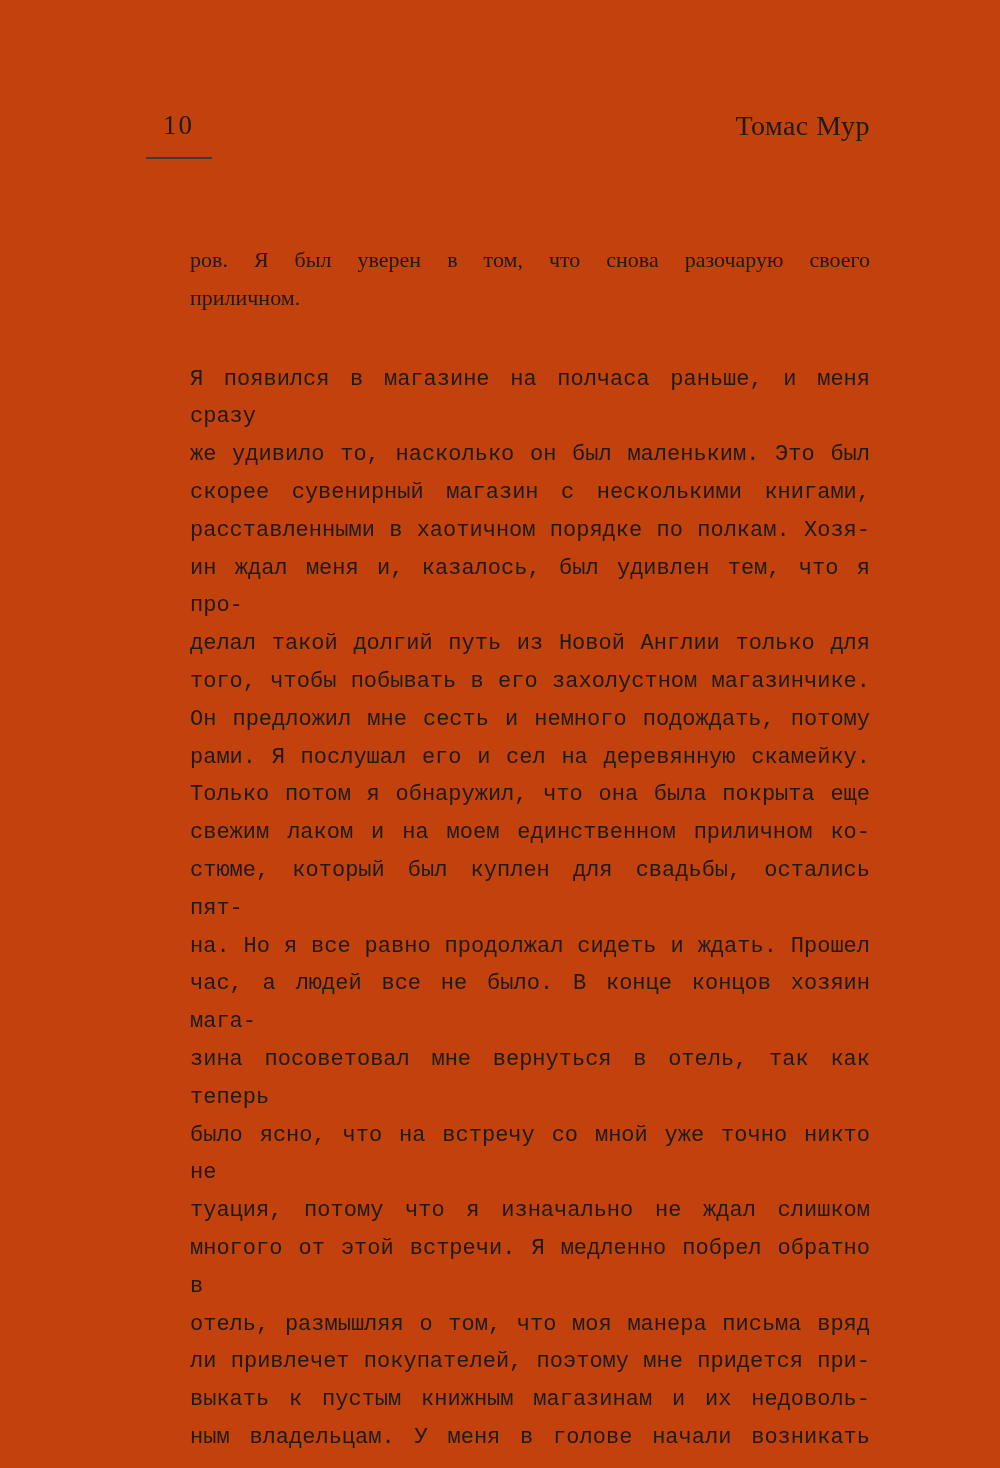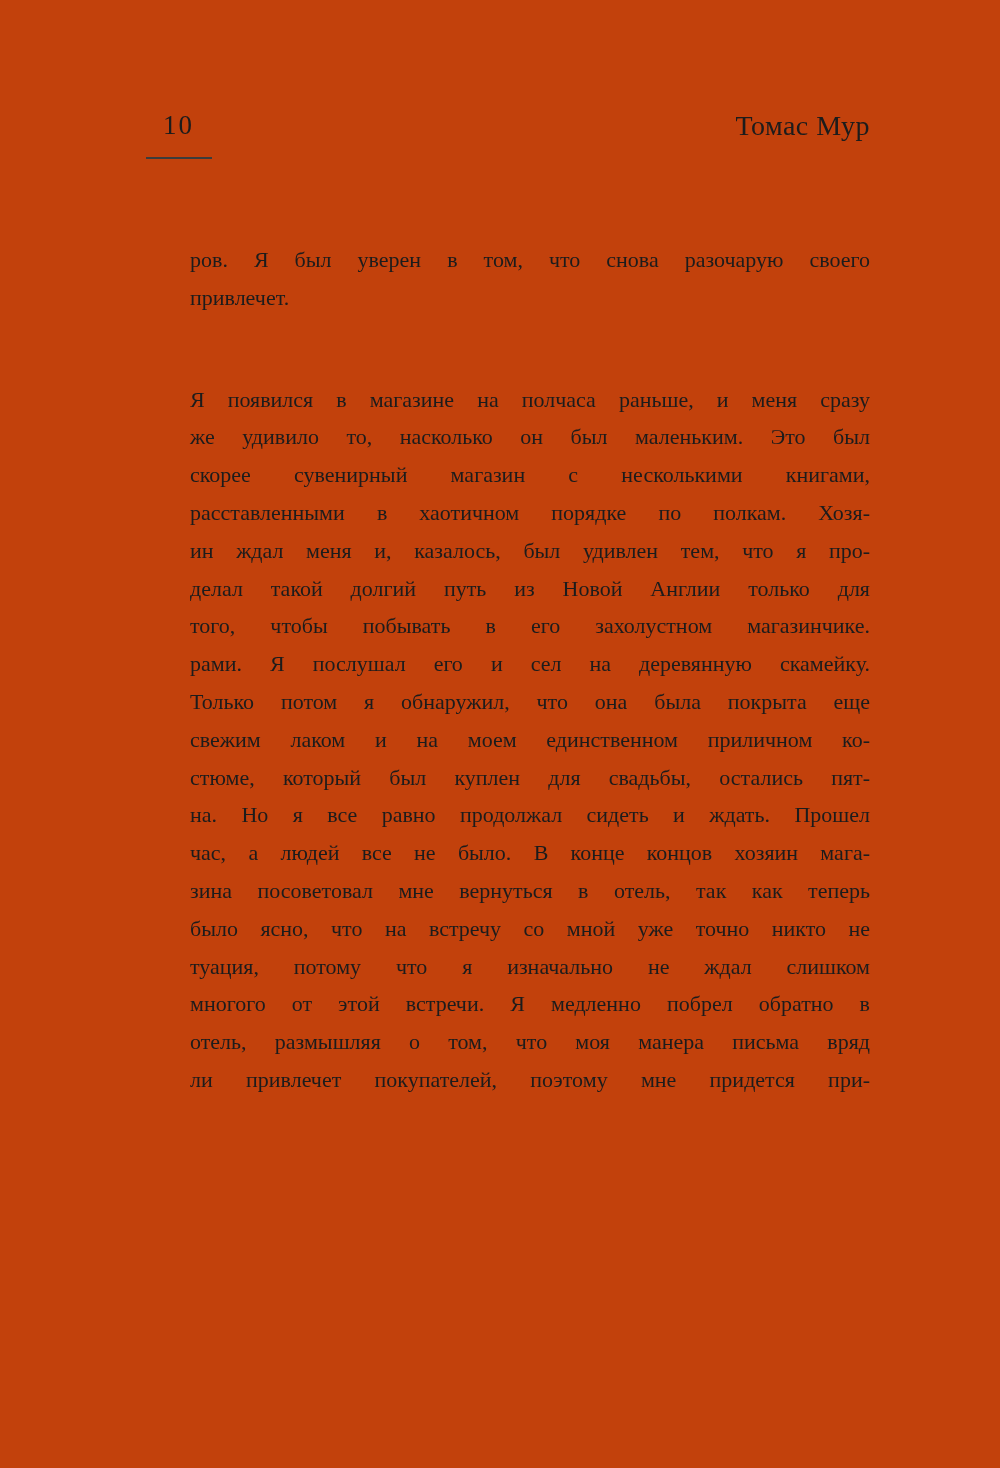--- a/index.html
+++ b/index.html
@@ -37,56 +37,59 @@
     letter-spacing: 0.5px;
   }
   .body-text {
     position: absolute;
     left: 190px;
     top: 241px;
     width: 680px;
     font-size: 22px;
     line-height: 37.8px;
   }
-  .paragraph + .paragraph { margin-top: 64px; }
+  .paragraph + .paragraph { margin-top: 44px; font-family: Liberation Mono, monospace; }
   .line {
     text-align: justify;
     text-align-last: justify;
   }
   .line-left {
     text-align-last: left;
   }
 </style>
 </head>
 <body>
 
 <div class="page">
   <div class="page-number">10</div>
   <div class="page-number-rule"></div>
   <div class="running-head">Томас Мур</div>
   <div class="body-text">
       <div class="paragraph">
         <div class="line">ров. Я был уверен в том, что снова разочарую своего</div>
-        <div class="line line-left">привлечет.</div>
+        <div class="line line-left">приличном.</div>
       </div>
       <div class="paragraph">
         <div class="line">Я появился в магазине на полчаса раньше, и меня сразу</div>
         <div class="line">же удивило то, насколько он был маленьким. Это был</div>
         <div class="line">скорее сувенирный магазин с несколькими книгами,</div>
         <div class="line">расставленными в хаотичном порядке по полкам. Хозя-</div>
         <div class="line">ин ждал меня и, казалось, был удивлен тем, что я про-</div>
         <div class="line">делал такой долгий путь из Новой Англии только для</div>
         <div class="line">того, чтобы побывать в его захолустном магазинчике.</div>
+        <div class="line">Он предложил мне сесть и немного подождать, потому</div>
         <div class="line">рами. Я послушал его и сел на деревянную скамейку.</div>
         <div class="line">Только потом я обнаружил, что она была покрыта еще</div>
         <div class="line">свежим лаком и на моем единственном приличном ко-</div>
         <div class="line">стюме, который был куплен для свадьбы, остались пят-</div>
         <div class="line">на. Но я все равно продолжал сидеть и ждать. Прошел</div>
         <div class="line">час, а людей все не было. В конце концов хозяин мага-</div>
         <div class="line">зина посоветовал мне вернуться в отель, так как теперь</div>
         <div class="line">было ясно, что на встречу со мной уже точно никто не</div>
         <div class="line">туация, потому что я изначально не ждал слишком</div>
         <div class="line">многого от этой встречи. Я медленно побрел обратно в</div>
         <div class="line">отель, размышляя о том, что моя манера письма вряд</div>
         <div class="line">ли привлечет покупателей, поэтому мне придется при-</div>
+        <div class="line">выкать к пустым книжным магазинам и их недоволь-</div>
+        <div class="line">ным владельцам. У меня в голове начали возникать</div>
       </div>
     </div>
 </div>
 
 </body></html>

